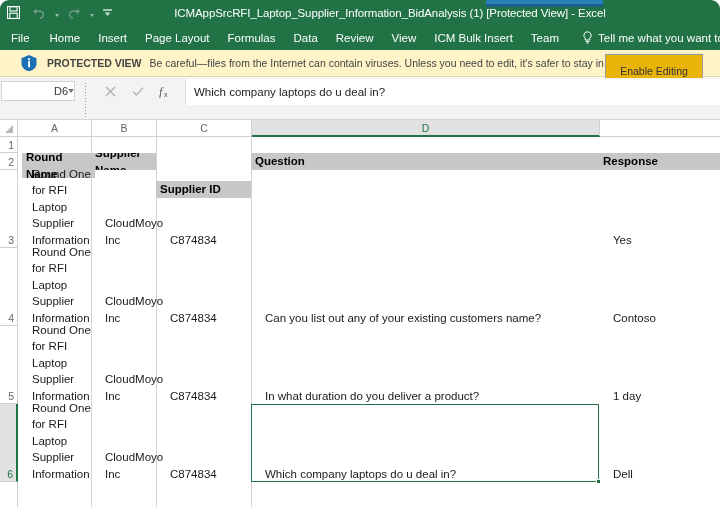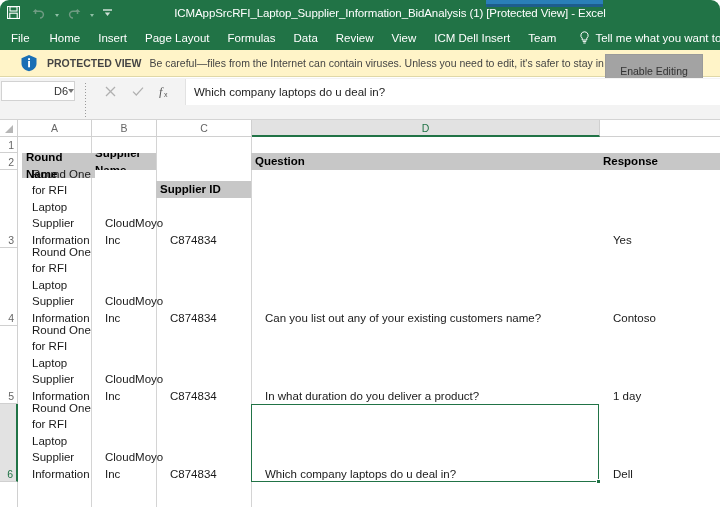--- a/index.html
+++ b/index.html
@@ -68,21 +68,21 @@
     position: absolute; left: 0; top: 50px; width: 720px; height: 27px;
     background: #fff4c8; border-bottom: 1px solid #e0d8a8;
     display: flex; align-items: center; padding-left: 20px;
   }
   .pv-icon { width: 18px; height: 18px; flex: 0 0 18px; margin-right: 9px; }
   .pv-label { font-size: 10.5px; color: #444444; font-weight: bold; margin-right: 8px; white-space: nowrap; }
   .pv-text { font-size: 10.5px; color: #444444; white-space: nowrap; }
   .pv-btn {
     position: absolute; right: 17px; top: 4px; height: 33px;
     min-width: 98px; padding: 0 10px;
-    background: #a3a3a3; border: 1px solid #9a9a9a;
+    background: #eab308; border: 1px solid #9a9a9a;
     font-size: 10.5px; color: #333333;
     display: flex; align-items: center; justify-content: center;
     font-family: "Liberation Sans", sans-serif;
   }
 
   
   .fbar {
     position: absolute; left: 0; top: 78px; width: 720px; height: 42px;
     background: #f3f3f3; border-bottom: 1px solid #d4d4d4;
   }
@@ -211,21 +211,21 @@
 
   <div class="ribbon-tabs">
     <div class="rtab file">File</div>
     <div class="rtab">Home</div>
     <div class="rtab">Insert</div>
     <div class="rtab">Page Layout</div>
     <div class="rtab">Formulas</div>
     <div class="rtab">Data</div>
     <div class="rtab">Review</div>
     <div class="rtab">View</div>
-    <div class="rtab">ICM Dell Insert</div>
+    <div class="rtab">ICM Bulk Insert</div>
     <div class="rtab">Team</div>
     <div class="tellme">
       <span>
         <svg class="bulb" width="11" height="13" viewBox="0 0 11 13">
           <path d="M5.5 0.8 A3.6 3.6 0 0 0 3.2 7.2 L3.2 9 L7.8 9 L7.8 7.2 A3.6 3.6 0 0 0 5.5 0.8 Z" fill="none" stroke="#ffffff" stroke-width="1"></path>
           <line x1="3.7" y1="10.4" x2="7.3" y2="10.4" stroke="#ffffff" stroke-width="1"></line>
           <line x1="4.3" y1="12" x2="6.7" y2="12" stroke="#ffffff" stroke-width="1"></line>
         </svg>
       </span>
       <span>Tell me what you want to do...</span>

